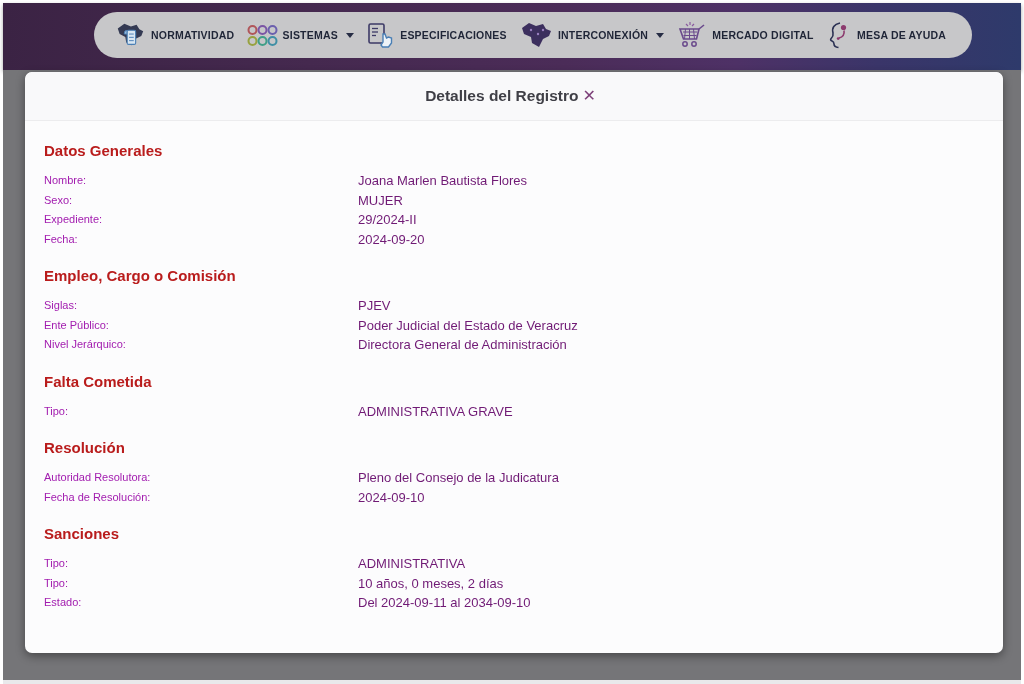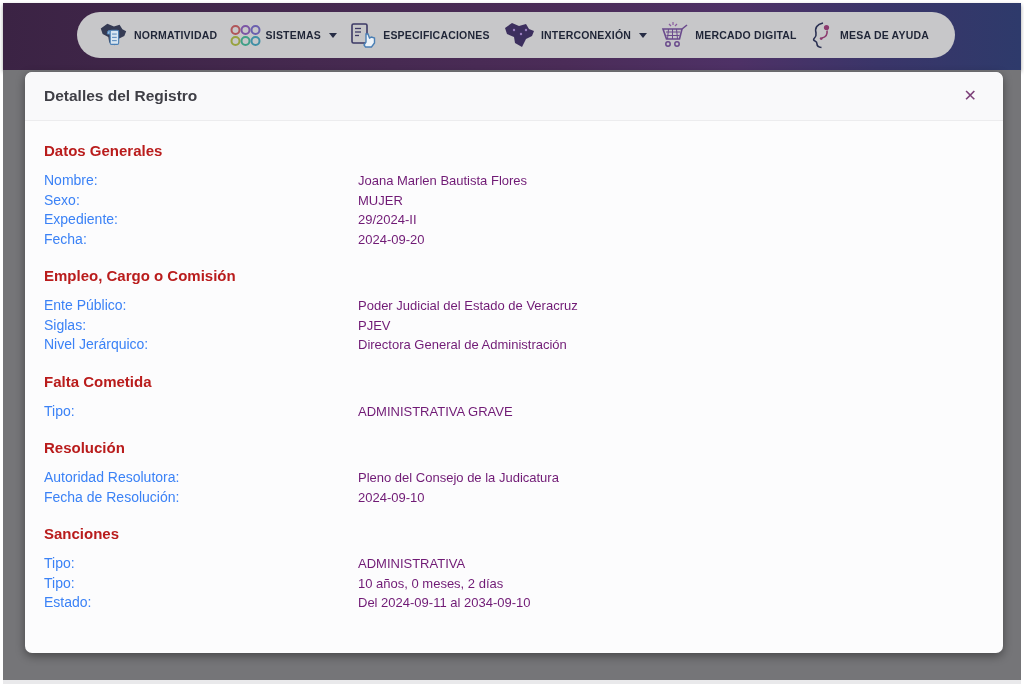--- a/index.html
+++ b/index.html
@@ -8,21 +8,21 @@
 
   .viewport { position:relative; width:1024px; height:684px; background:#ffffff; }
 
   
   .navbar {
     position:absolute; left:3px; top:3px; width:1018px; height:67px;
     background:linear-gradient(90deg,#3b2344 0%,#45294f 30%,#4b2c58 55%,#4e3166 72%,#3a3569 86%,#2e3a6b 100%);
     box-shadow:0 2px 4px rgba(0,0,0,0.35);
   }
   .nav-pill {
-    position:absolute; left:74px; top:9px; width:878px; height:46px;
+    position:absolute; left:91px; top:9px; width:878px; height:46px;
     background:#c7c7c9; border-radius:23px;
     display:flex; align-items:center; justify-content:space-between;
     padding:0 26px 0 20px;
   }
   .nav-item {
     display:flex; align-items:center; gap:5px; cursor:pointer; white-space:nowrap;
   }
   .nav-item .lbl {
     font-size:10.5px; font-weight:700; color:#1f2537; letter-spacing:0.2px;
   }
@@ -45,37 +45,37 @@
 
   
   .modal {
     position:absolute; left:25px; top:72px; width:978px; height:581px;
     background:#fcfcfd; border-radius:7px;
     box-shadow:0 3px 10px rgba(0,0,0,0.4);
     overflow:hidden;
   }
   .modal-header {
     height:49px; background:#f9f9fa; border-bottom:1px solid #ececee;
-    display:flex; align-items:center; justify-content:space-between;
+    display:flex; align-items:center; justify-content:center;
     padding:0 22px 0 19px; border-radius:7px 7px 0 0;
   }
   .modal-title { font-size:15.5px; font-weight:700; color:#3f3f46; }
   .modal-close {
     font-size:16px; color:#7d4079; cursor:pointer; line-height:1;
     background:none; border:none; font-family:inherit; padding:2px 4px;
   }
   .modal-body { padding:0 22px 0 19px; }
 
   .section-title {
     font-size:15px; font-weight:700; color:#b91c1c;
     margin:17px 0 11px 0; line-height:19px;
   }
   .section-title.first { margin-top:20px; }
   .row { display:flex; line-height:19.5px; }
-  .row-label { width:314px; font-size:14px; color:#3b82f6; flex:none; }
+  .row-label { width:314px; font-size:11px; color:#a21caf; flex:none; }
   .row-value { font-size:13px; color:#701a75; flex:1; }
 </style>
 </head>
 <body>
 
 <div class="viewport">
 
   <div class="navbar">
     <div class="nav-pill">
 
@@ -192,28 +192,28 @@
         <span class="row-label">Expediente:</span>
         <span class="row-value">29/2024-II</span>
       </div>
       <div class="row">
         <span class="row-label">Fecha:</span>
         <span class="row-value">2024-09-20</span>
       </div>
 
       <div class="section-title">Empleo, Cargo o Comisión</div>
       <div class="row">
+        <span class="row-label">Siglas:</span>
+        <span class="row-value">PJEV</span>
+      </div>
+      <div class="row">
         <span class="row-label">Ente Público:</span>
         <span class="row-value">Poder Judicial del Estado de Veracruz</span>
       </div>
       <div class="row">
-        <span class="row-label">Siglas:</span>
-        <span class="row-value">PJEV</span>
-      </div>
-      <div class="row">
         <span class="row-label">Nivel Jerárquico:</span>
         <span class="row-value">Directora General de Administración</span>
       </div>
 
       <div class="section-title">Falta Cometida</div>
       <div class="row">
         <span class="row-label">Tipo:</span>
         <span class="row-value">ADMINISTRATIVA GRAVE</span>
       </div>
 

